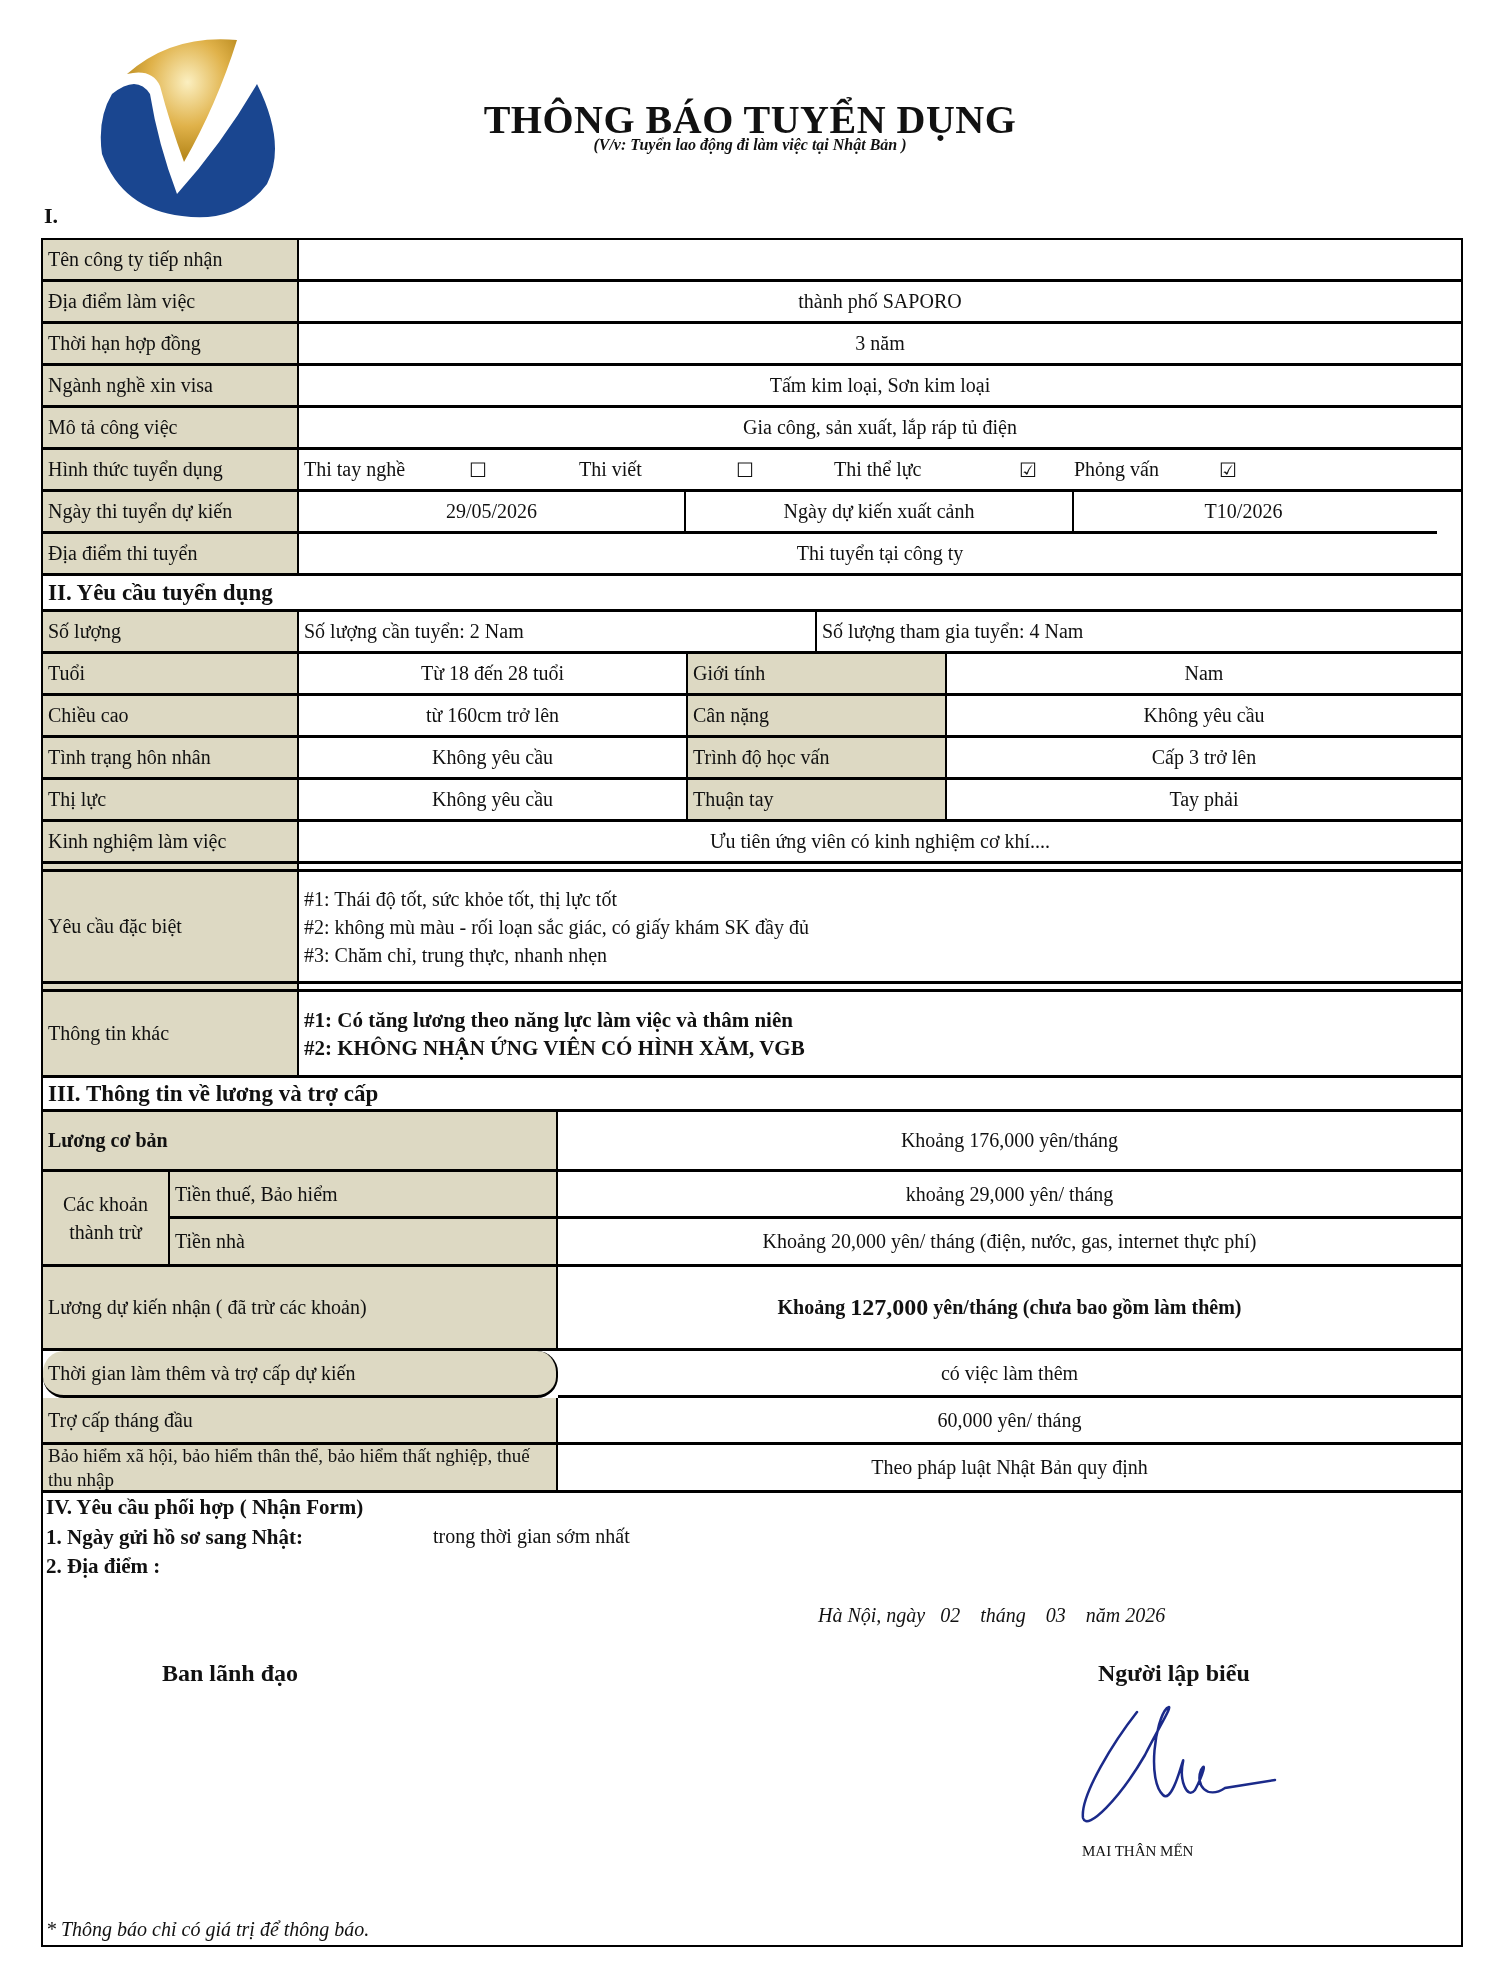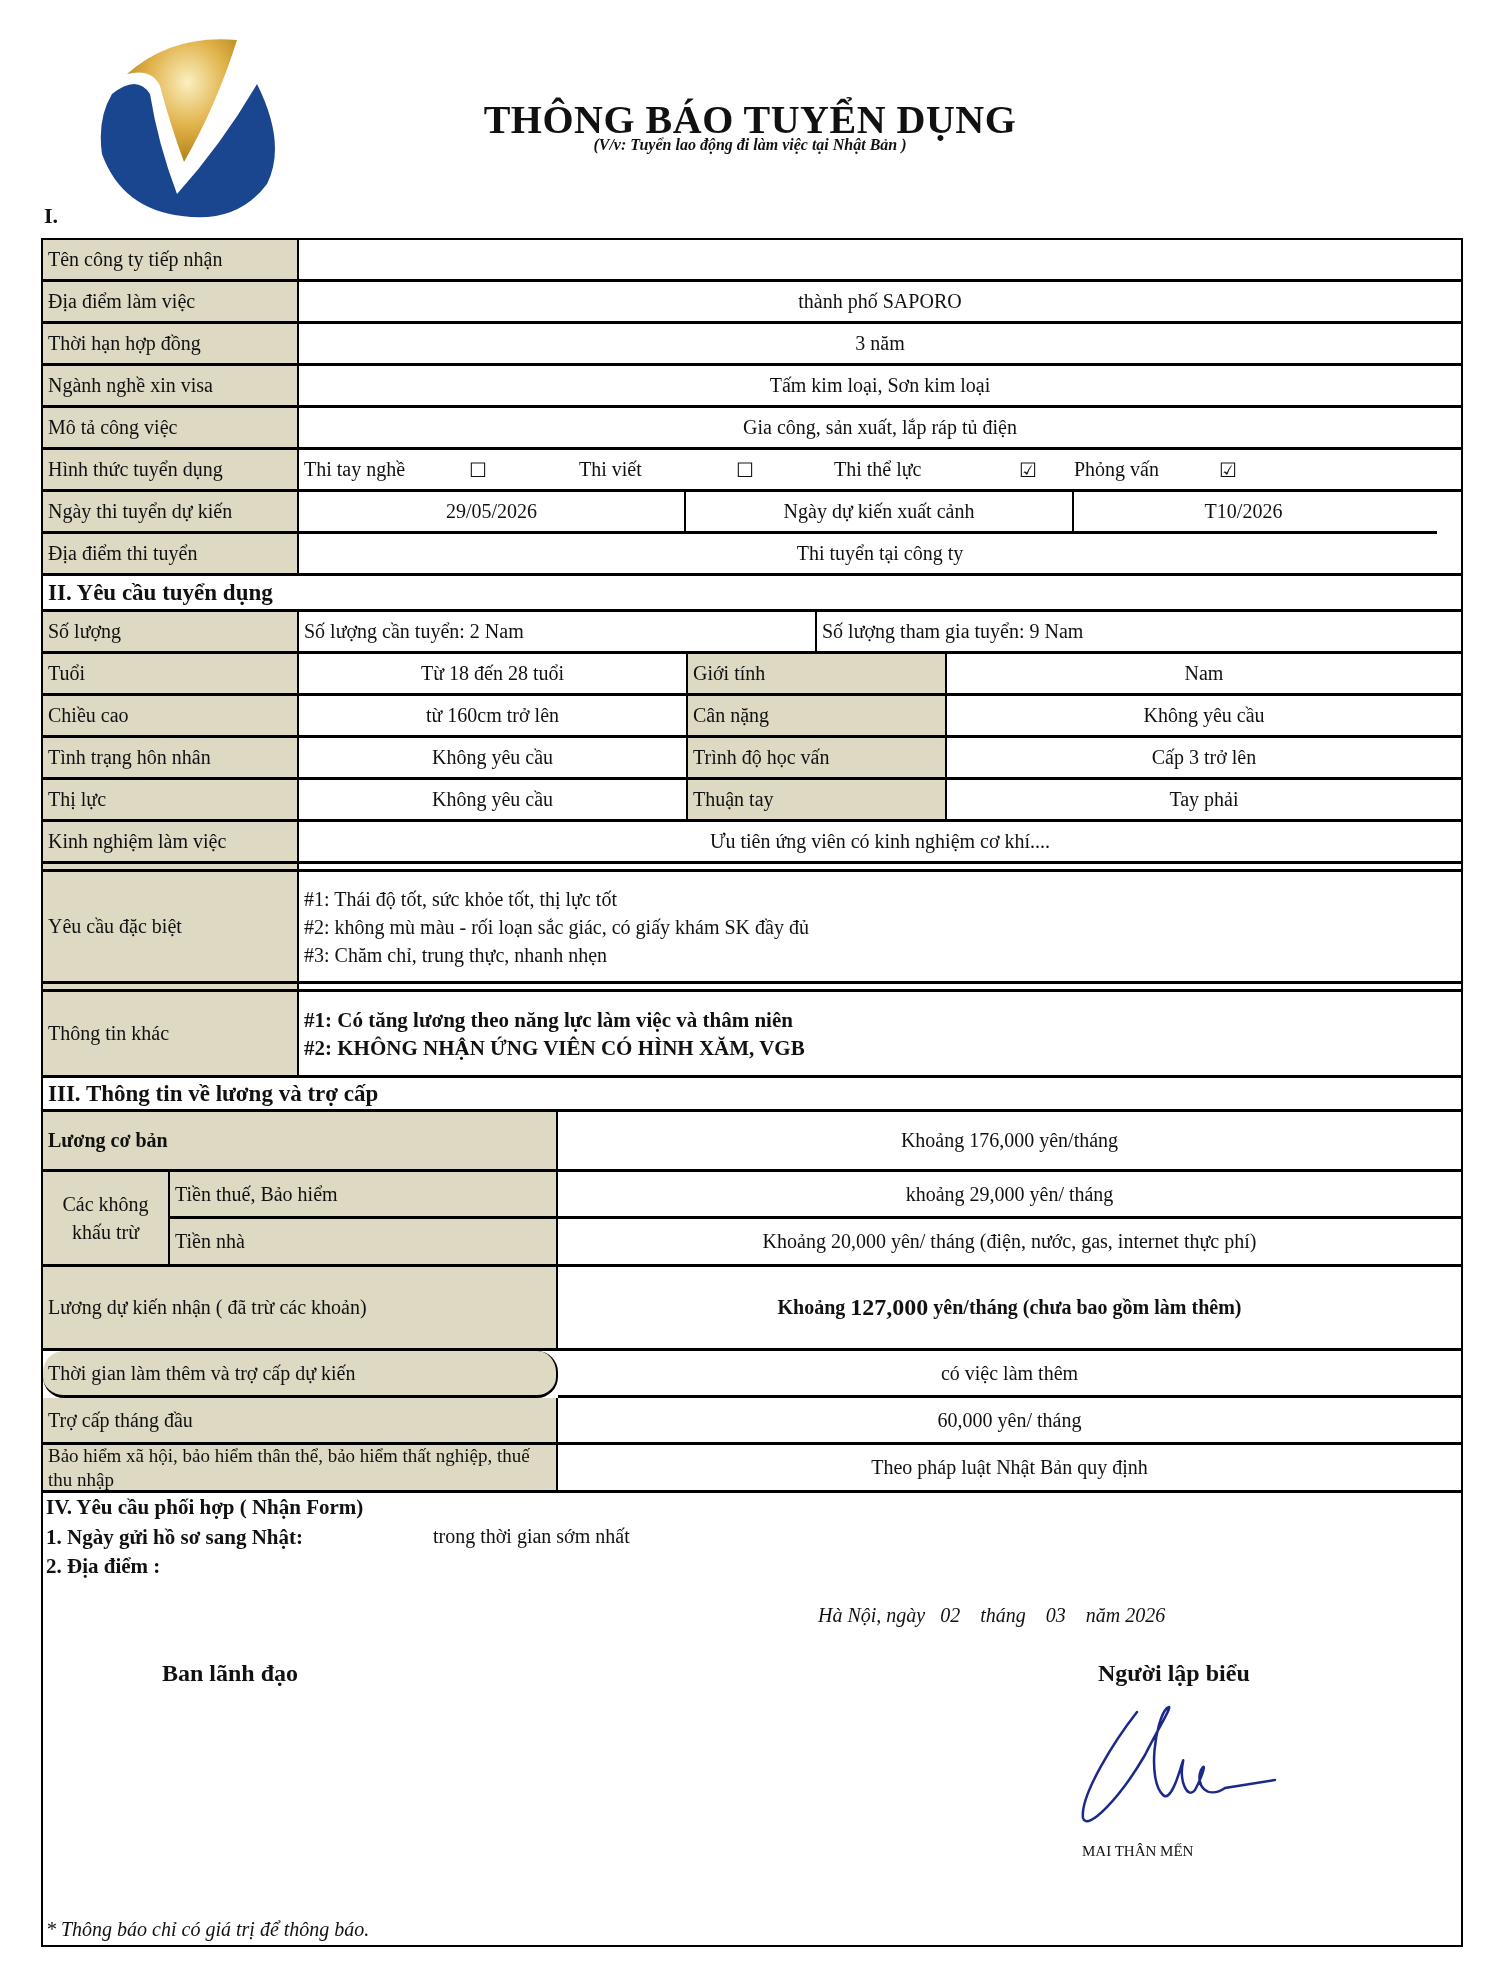--- a/index.html
+++ b/index.html
@@ -81,21 +81,21 @@
 
   <div class="cell lbl" style="left:43px;top:534px;width:256px;height:42px;">Địa điểm thi tuyển</div>
   <div class="cell ctr" style="left:299px;top:534px;width:1162px;height:42px;border-right:none;">Thi tuyển tại công ty</div>
 </div>
 
 <div>
   <div class="sechead" style="left:43px;top:576px;width:1418px;height:36px;">II. Yêu cầu tuyển dụng</div>
 
   <div class="cell lbl" style="left:43px;top:612px;width:256px;height:42px;">Số lượng</div>
   <div class="cell" style="left:299px;top:612px;width:518px;height:42px;">Số lượng cần tuyển:   2 Nam</div>
-  <div class="cell" style="left:817px;top:612px;width:644px;height:42px;border-right:none;">Số lượng tham gia tuyển:   9 Nam</div>
+  <div class="cell" style="left:817px;top:612px;width:644px;height:42px;border-right:none;">Số lượng tham gia tuyển:   4 Nam</div>
 
   <div class="cell lbl" style="left:43px;top:654px;width:256px;height:42px;">Tuổi</div>
   <div class="cell ctr" style="left:299px;top:654px;width:389px;height:42px;">Từ 18 đến 28 tuổi</div>
   <div class="cell lbl" style="left:688px;top:654px;width:259px;height:42px;">Giới tính</div>
   <div class="cell ctr" style="left:947px;top:654px;width:514px;height:42px;border-right:none;">Nam</div>
 
   <div class="cell lbl" style="left:43px;top:696px;width:256px;height:42px;">Chiều cao</div>
   <div class="cell ctr" style="left:299px;top:696px;width:389px;height:42px;">từ 160cm trở lên</div>
   <div class="cell lbl" style="left:688px;top:696px;width:259px;height:42px;">Cân nặng</div>
   <div class="cell ctr" style="left:947px;top:696px;width:514px;height:42px;border-right:none;">Không yêu cầu</div>
@@ -132,21 +132,21 @@
     <div>#2: KHÔNG NHẬN ỨNG VIÊN CÓ HÌNH XĂM, VGB</div>
   </div>
 </div>
 
 <div>
   <div class="sechead" style="left:43px;top:1078px;width:1418px;height:34px;">III. Thông tin về lương và trợ cấp</div>
 
   <div class="cell lbl bold" style="left:43px;top:1112px;width:515px;height:60px;">Lương cơ bản</div>
   <div class="cell ctr" style="left:558px;top:1112px;width:903px;height:60px;border-right:none;">Khoảng 176,000 yên/tháng</div>
 
-  <div class="cell lbl ctr multi" style="left:43px;top:1172px;width:127px;height:95px;align-items:center;white-space:normal;text-align:center;padding:0 14px;">Các không khấu trừ</div>
+  <div class="cell lbl ctr multi" style="left:43px;top:1172px;width:127px;height:95px;align-items:center;white-space:normal;text-align:center;padding:0 14px;">Các khoản thành trừ</div>
   <div class="cell lbl" style="left:170px;top:1172px;width:388px;height:47px;">Tiền thuế, Bảo hiểm</div>
   <div class="cell ctr" style="left:558px;top:1172px;width:903px;height:47px;border-right:none;">khoảng 29,000 yên/ tháng</div>
   <div class="cell lbl" style="left:170px;top:1219px;width:388px;height:48px;">Tiền nhà</div>
   <div class="cell ctr" style="left:558px;top:1219px;width:903px;height:48px;border-right:none;">Khoảng 20,000 yên/ tháng (điện, nước, gas, internet thực phí)</div>
 
   <div class="cell lbl" style="left:43px;top:1267px;width:515px;height:84px;">Lương dự kiến nhận ( đã trừ các khoản)</div>
   <div class="cell ctr bold" style="left:558px;top:1267px;width:903px;height:84px;border-right:none;">
     <span>Khoảng</span>&nbsp;<span style="font-size:24px;">127,000</span><span style="white-space:pre;"> yên/tháng (chưa bao gồm làm thêm)</span>
   </div>
 

